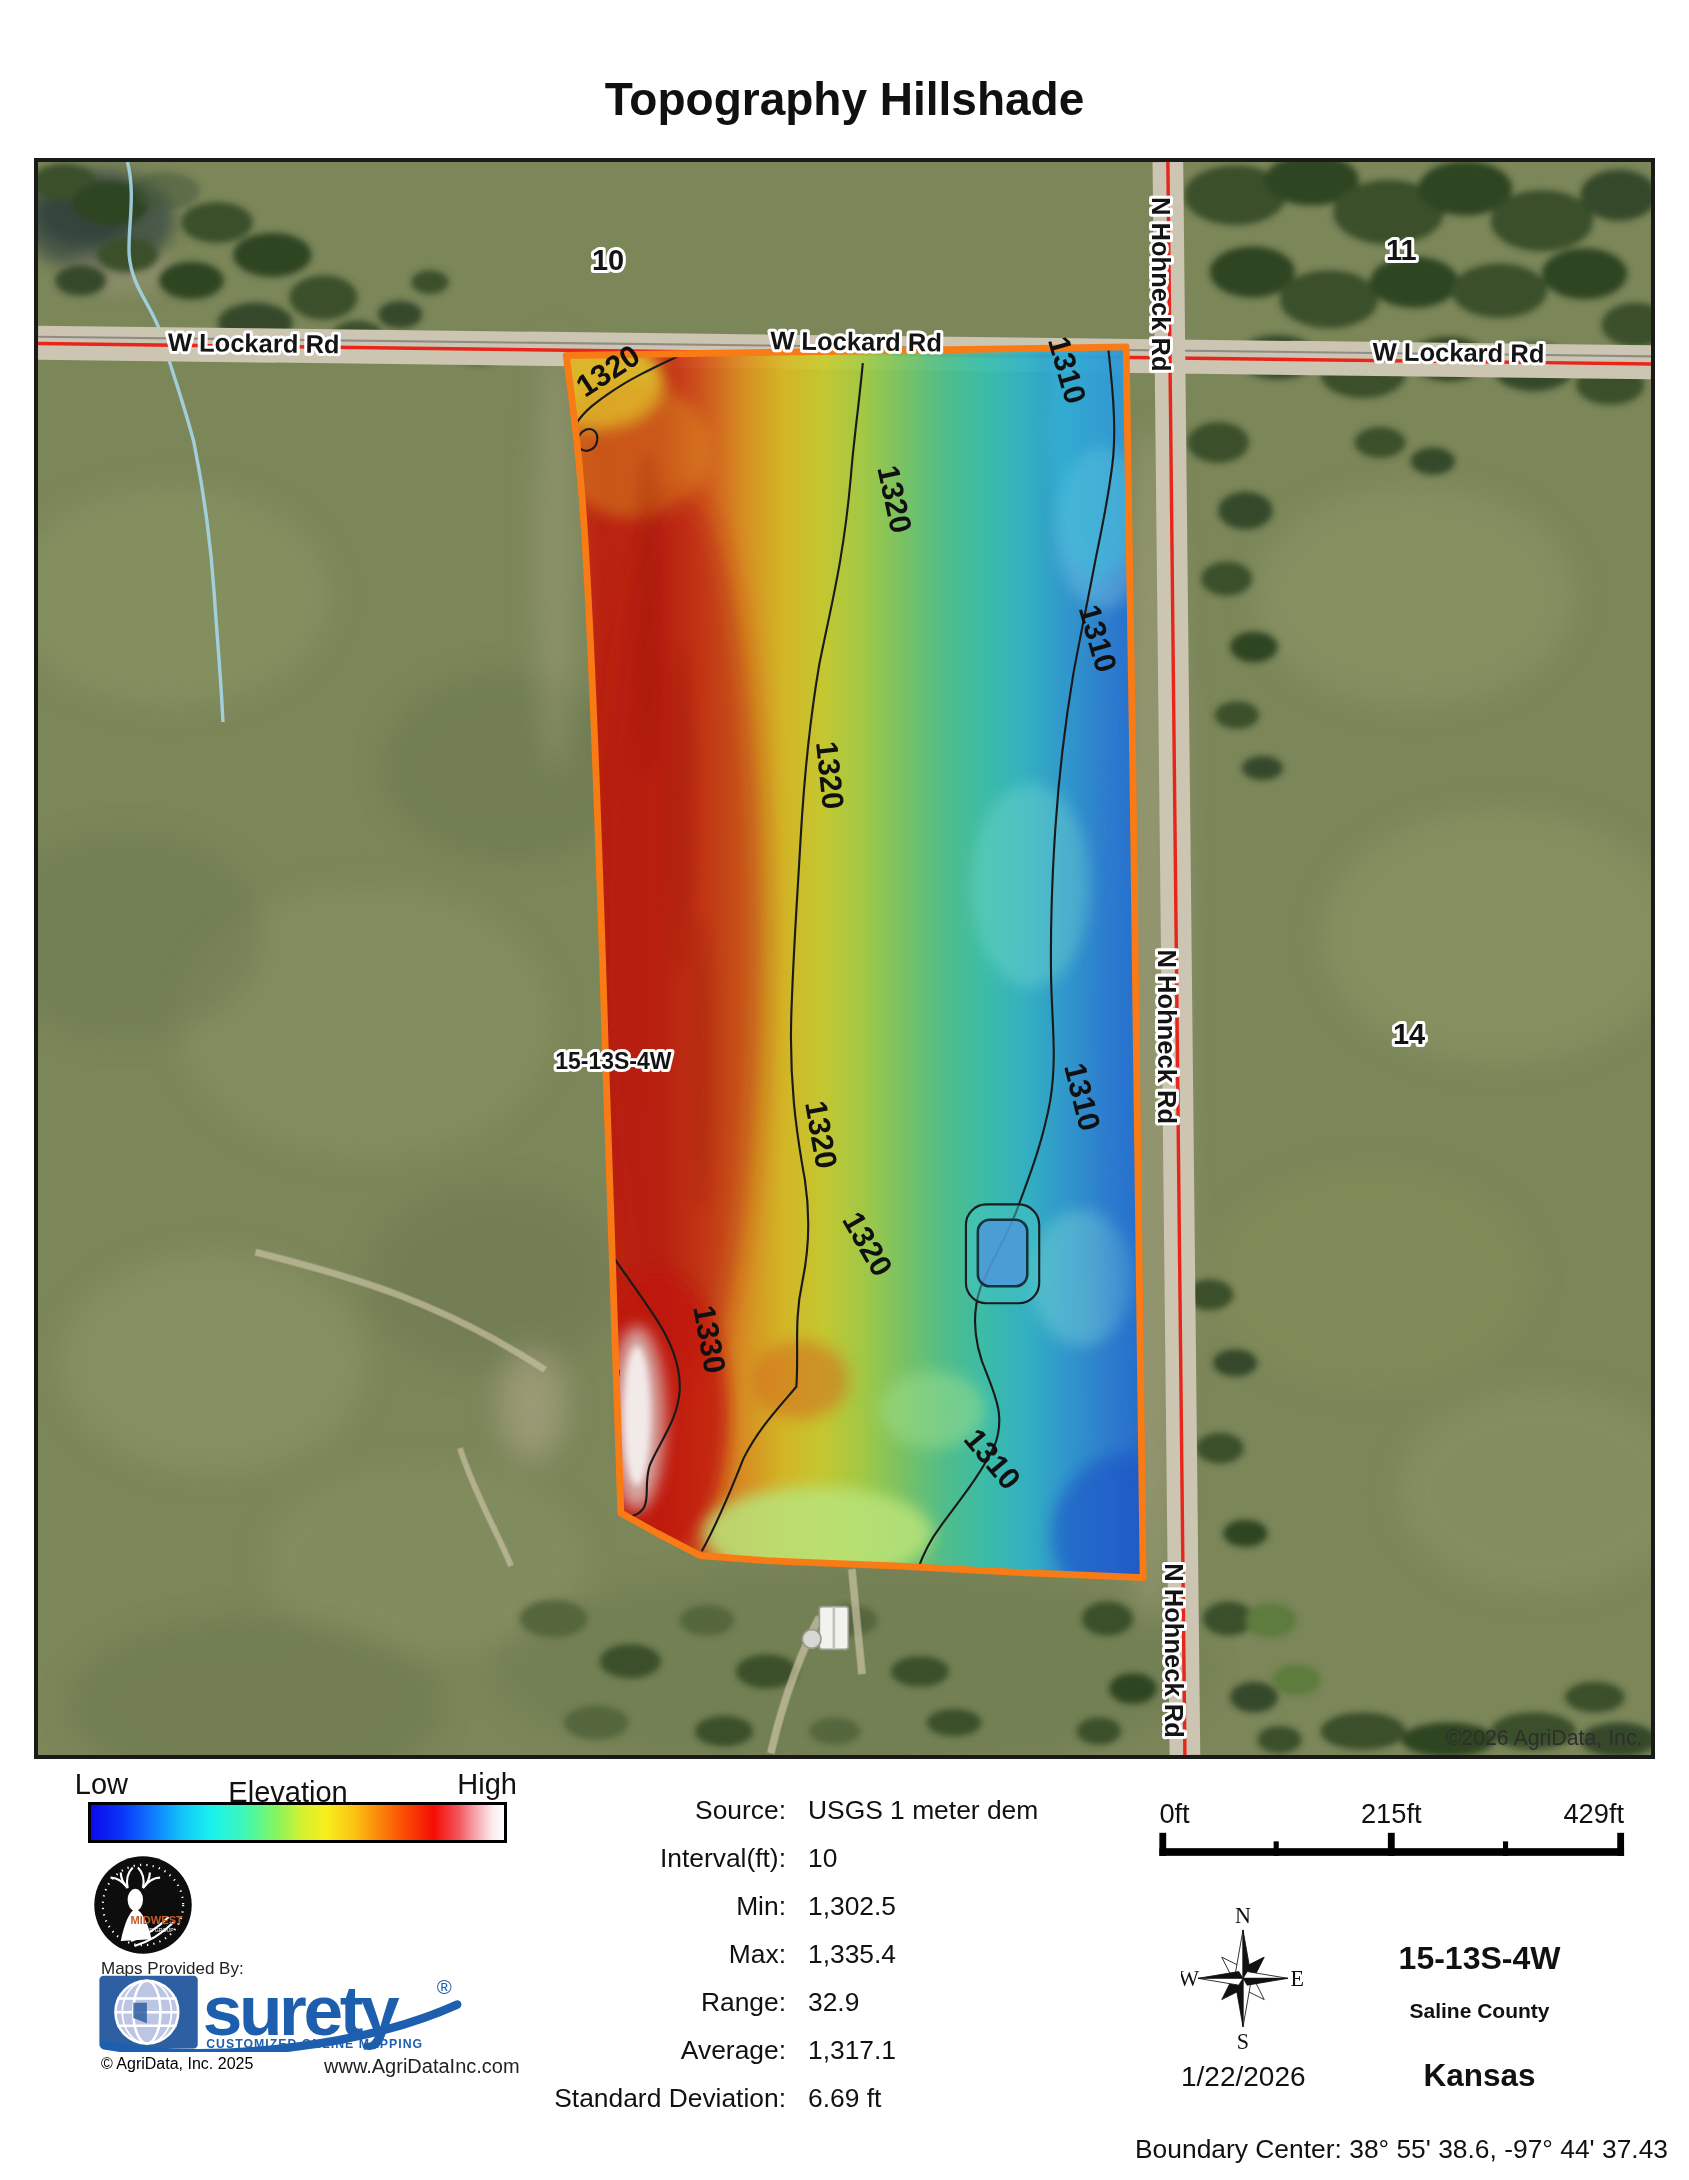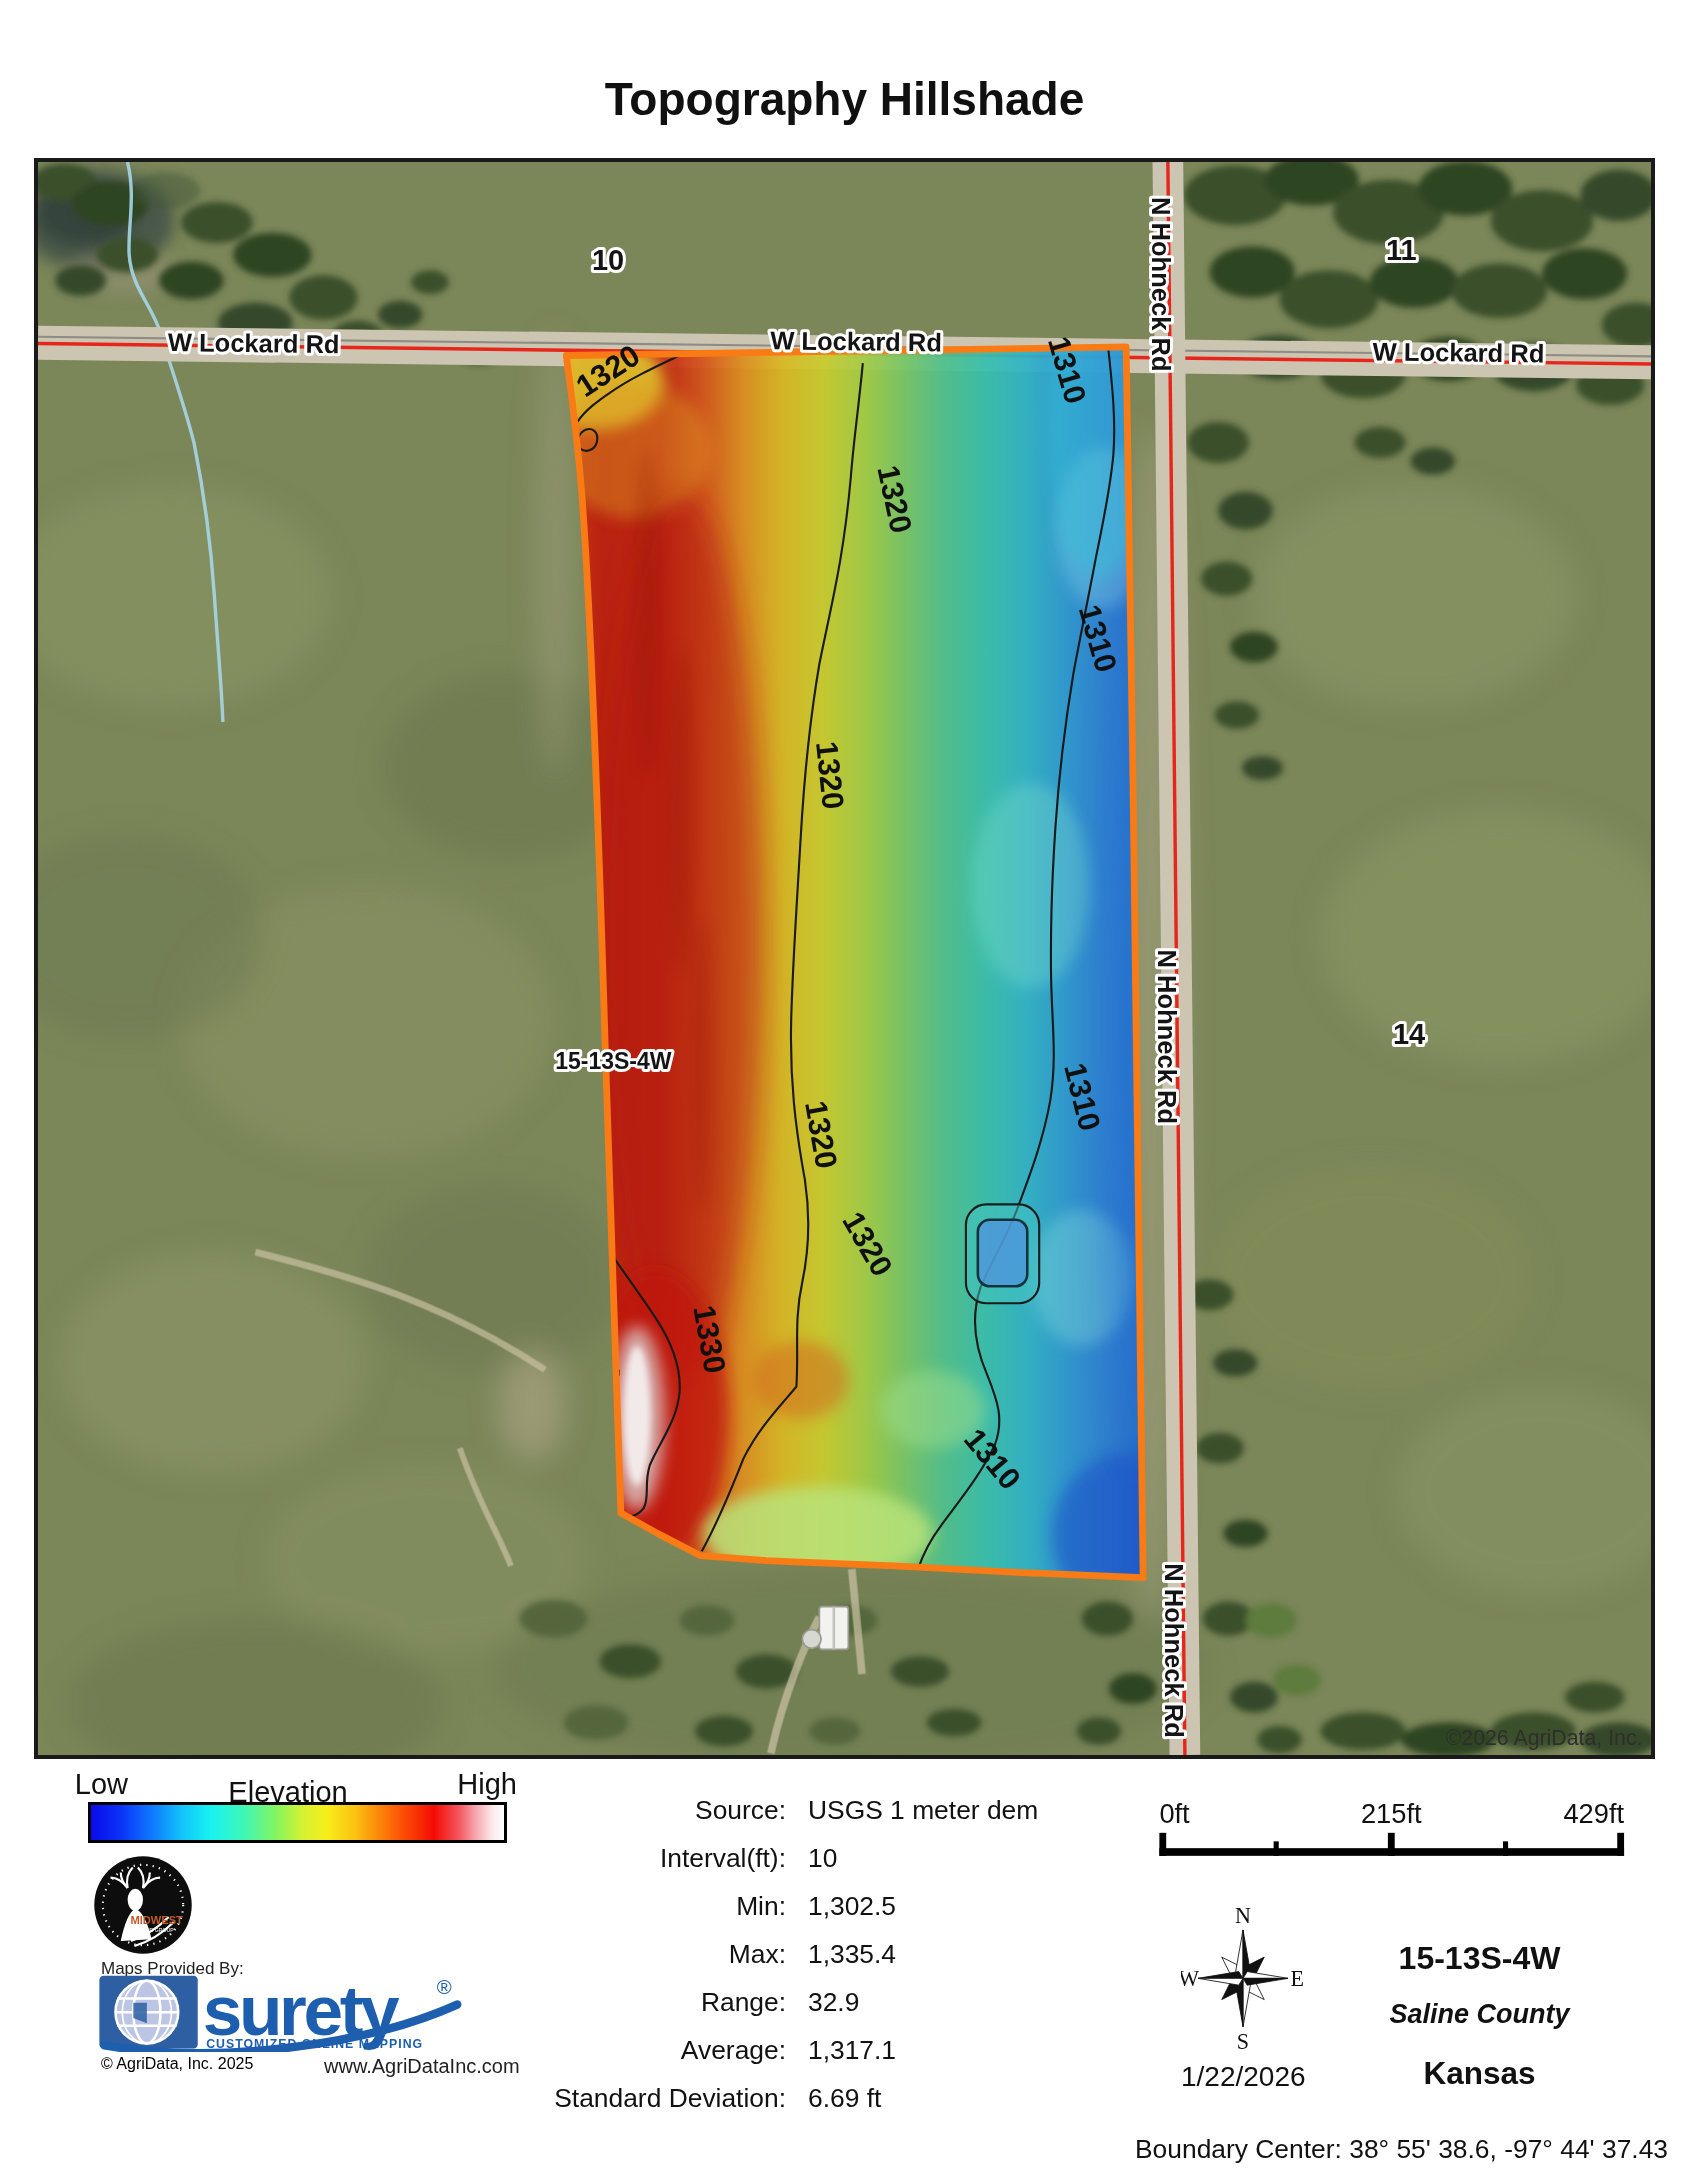--- a/index.html
+++ b/index.html
@@ -22,21 +22,21 @@
   .stat-row{display:flex;height:48px;align-items:center;}
   .stat-label{width:260px;text-align:right;padding-right:22px;flex:none;}
   .stat-value{text-align:right;}
 
   
   #scalebar-wrap{left:1150px;top:1790px;width:486px;height:72px;}
   #compass-wrap{left:1181px;top:1901px;width:124px;height:153px;}
   #map-date{left:1181px;top:2061px;width:124px;text-align:center;font-size:28px;}
   #location{left:1320px;top:1940px;width:319px;text-align:center;font-weight:bold;}
   #location .trs{font-size:32px;margin-bottom:22px;}
-  #location .county{font-size:27px;margin-bottom:25px;font-style:italic;}
+  #location .county{font-size:21px;margin-bottom:34px;}
   #location .state{font-size:31.5px;}
   #boundary{left:1135px;top:2134px;width:545px;font-size:26.4px;white-space:nowrap;}
 
   
   #deer-wrap{left:90px;top:1852px;width:106px;height:106px;}
   #provided-by{left:101px;top:1959px;font-size:17px;color:#222;}
   #surety-wrap{left:95px;top:1974px;width:392px;height:78px;}
   #agridata-copy{left:101px;top:2055px;font-size:16px;color:#000000;}
   #agridata-web{left:324px;top:2055px;font-size:20px;color:#222;}
 </style>

